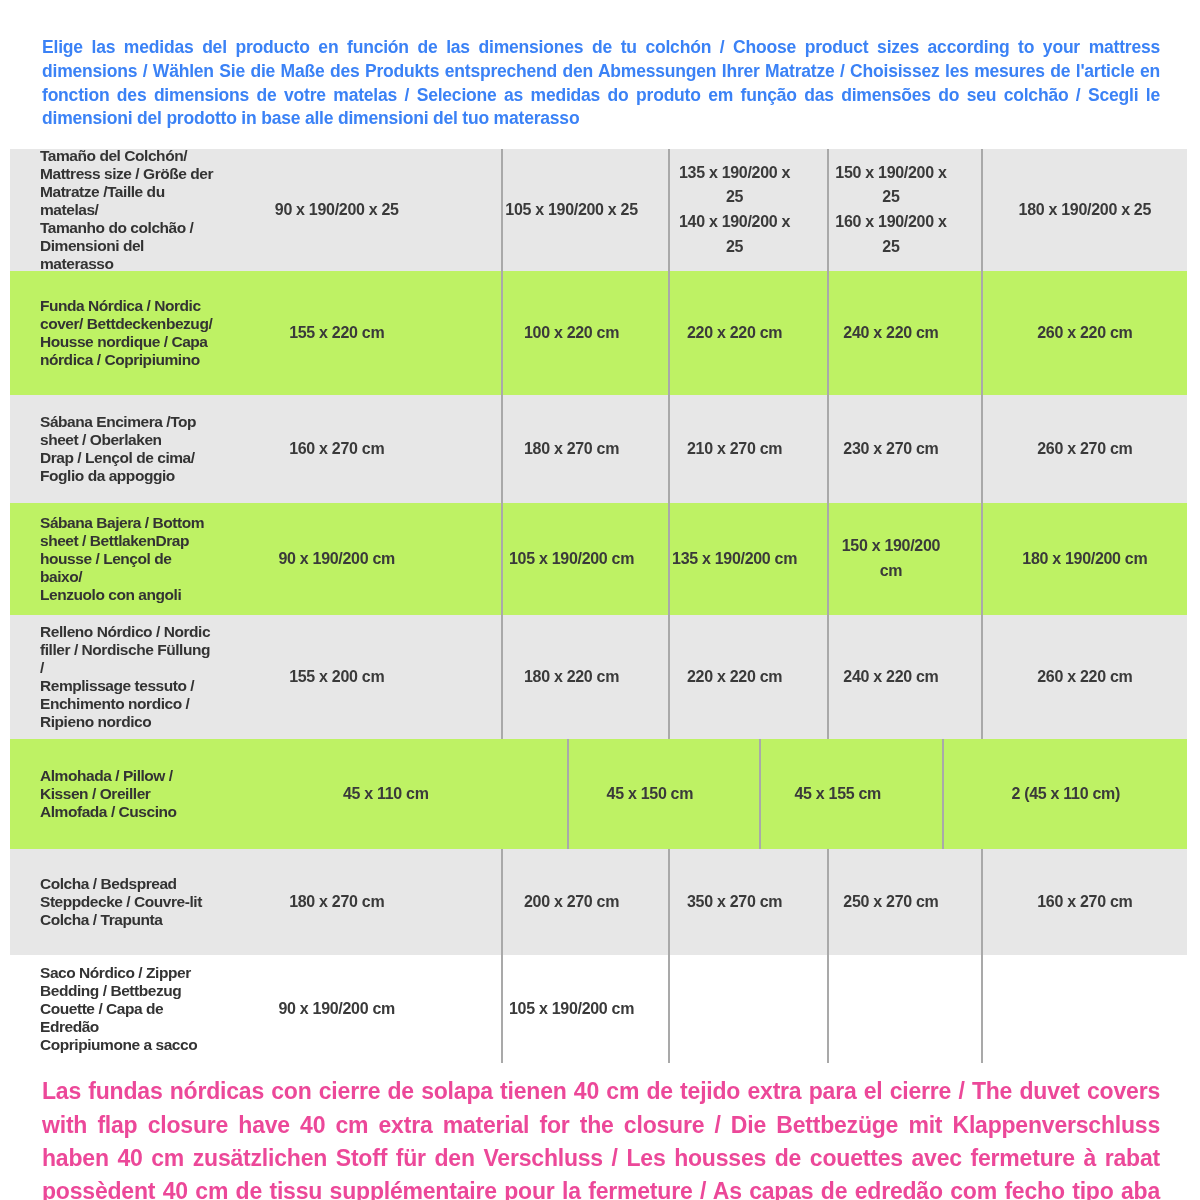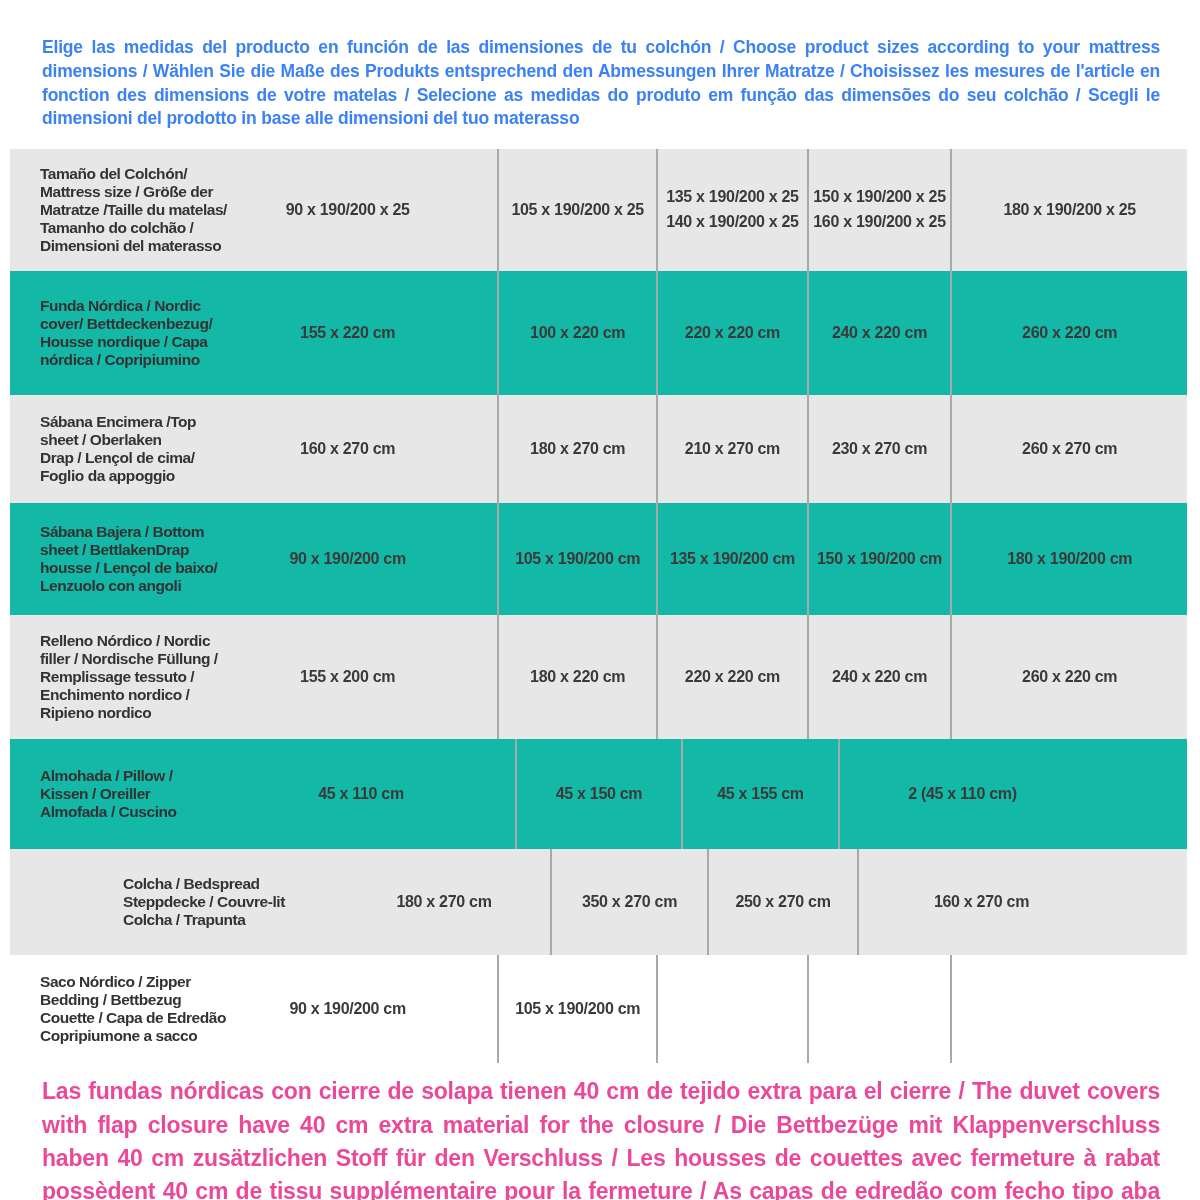--- a/index.html
+++ b/index.html
@@ -12,23 +12,23 @@
   .intro{
     margin:36px 40px 0 42px;
     font-size:17.5px;line-height:1.36;
     text-align:justify;letter-spacing:-0.2px;
     color:#3b82f6;
   }
   .size-table{
     margin:18px 0 0 10px;
     width:1177px;
   }
-  .t-row{display:flex;align-items:stretch;}
+  .t-row{display:flex;align-items:stretch;gap:28px;}
   .t-row.gray{background:#e7e7e7;}
-  .t-row.white{background:#14b8a6;}
+  .t-row.white{background:#bef264;}
   .t-row.plain{background:transparent;}
   .cell{
     box-sizing:border-box;
     display:flex;align-items:center;justify-content:center;
     text-align:center;
     font-size:16px;letter-spacing:-0.3px;
     white-space:pre-line;
     line-height:1.55;
   }
   .label-cell{
@@ -44,21 +44,21 @@
   .c3{width:157px;}
   .c4{width:150px;}
   .c5{width:247px;}
   .c2,.c3,.c4,.c5{border-left:2px solid #a9a9a9;}
   .r-header{height:122px;}
   .r-funda{height:124px;}
   .r-encimera{height:108px;}
   .r-bajera{height:112px;}
   .r-relleno{height:124px;}
   .r-almohada{height:110px;}
-  .r-colcha{height:106px;justify-content:center;}
+  .r-colcha{height:106px;}
   .r-saco{height:108px;}
   .footnote{
     margin:12px 40px 0 42px;
     font-size:23px;line-height:1.45;
     text-align:justify;letter-spacing:-0.2px;
     color:#ec4899;
   }
 </style>
 </head>
 <body>
@@ -139,20 +139,21 @@
     <div class="cell c2">45 x 150 cm</div>
     <div class="cell c3">45 x 155 cm</div>
     <div class="cell c5">2 (45 x 110 cm)</div>
   </div>
 
   <div class="t-row gray r-colcha">
     <div class="cell label-cell">Colcha / Bedspread
 Steppdecke / Couvre-lit
 Colcha / Trapunta</div>
     <div class="cell c1">180 x 270 cm</div>
+    <div class="cell c2">200 x 270 cm</div>
     <div class="cell c3">350 x 270 cm</div>
     <div class="cell c4">250 x 270 cm</div>
     <div class="cell c5">160 x 270 cm</div>
   </div>
 
   <div class="t-row plain r-saco">
     <div class="cell label-cell">Saco Nórdico / Zipper
 Bedding / Bettbezug
 Couette  / Capa de Edredão
 Copripiumone a sacco</div>

